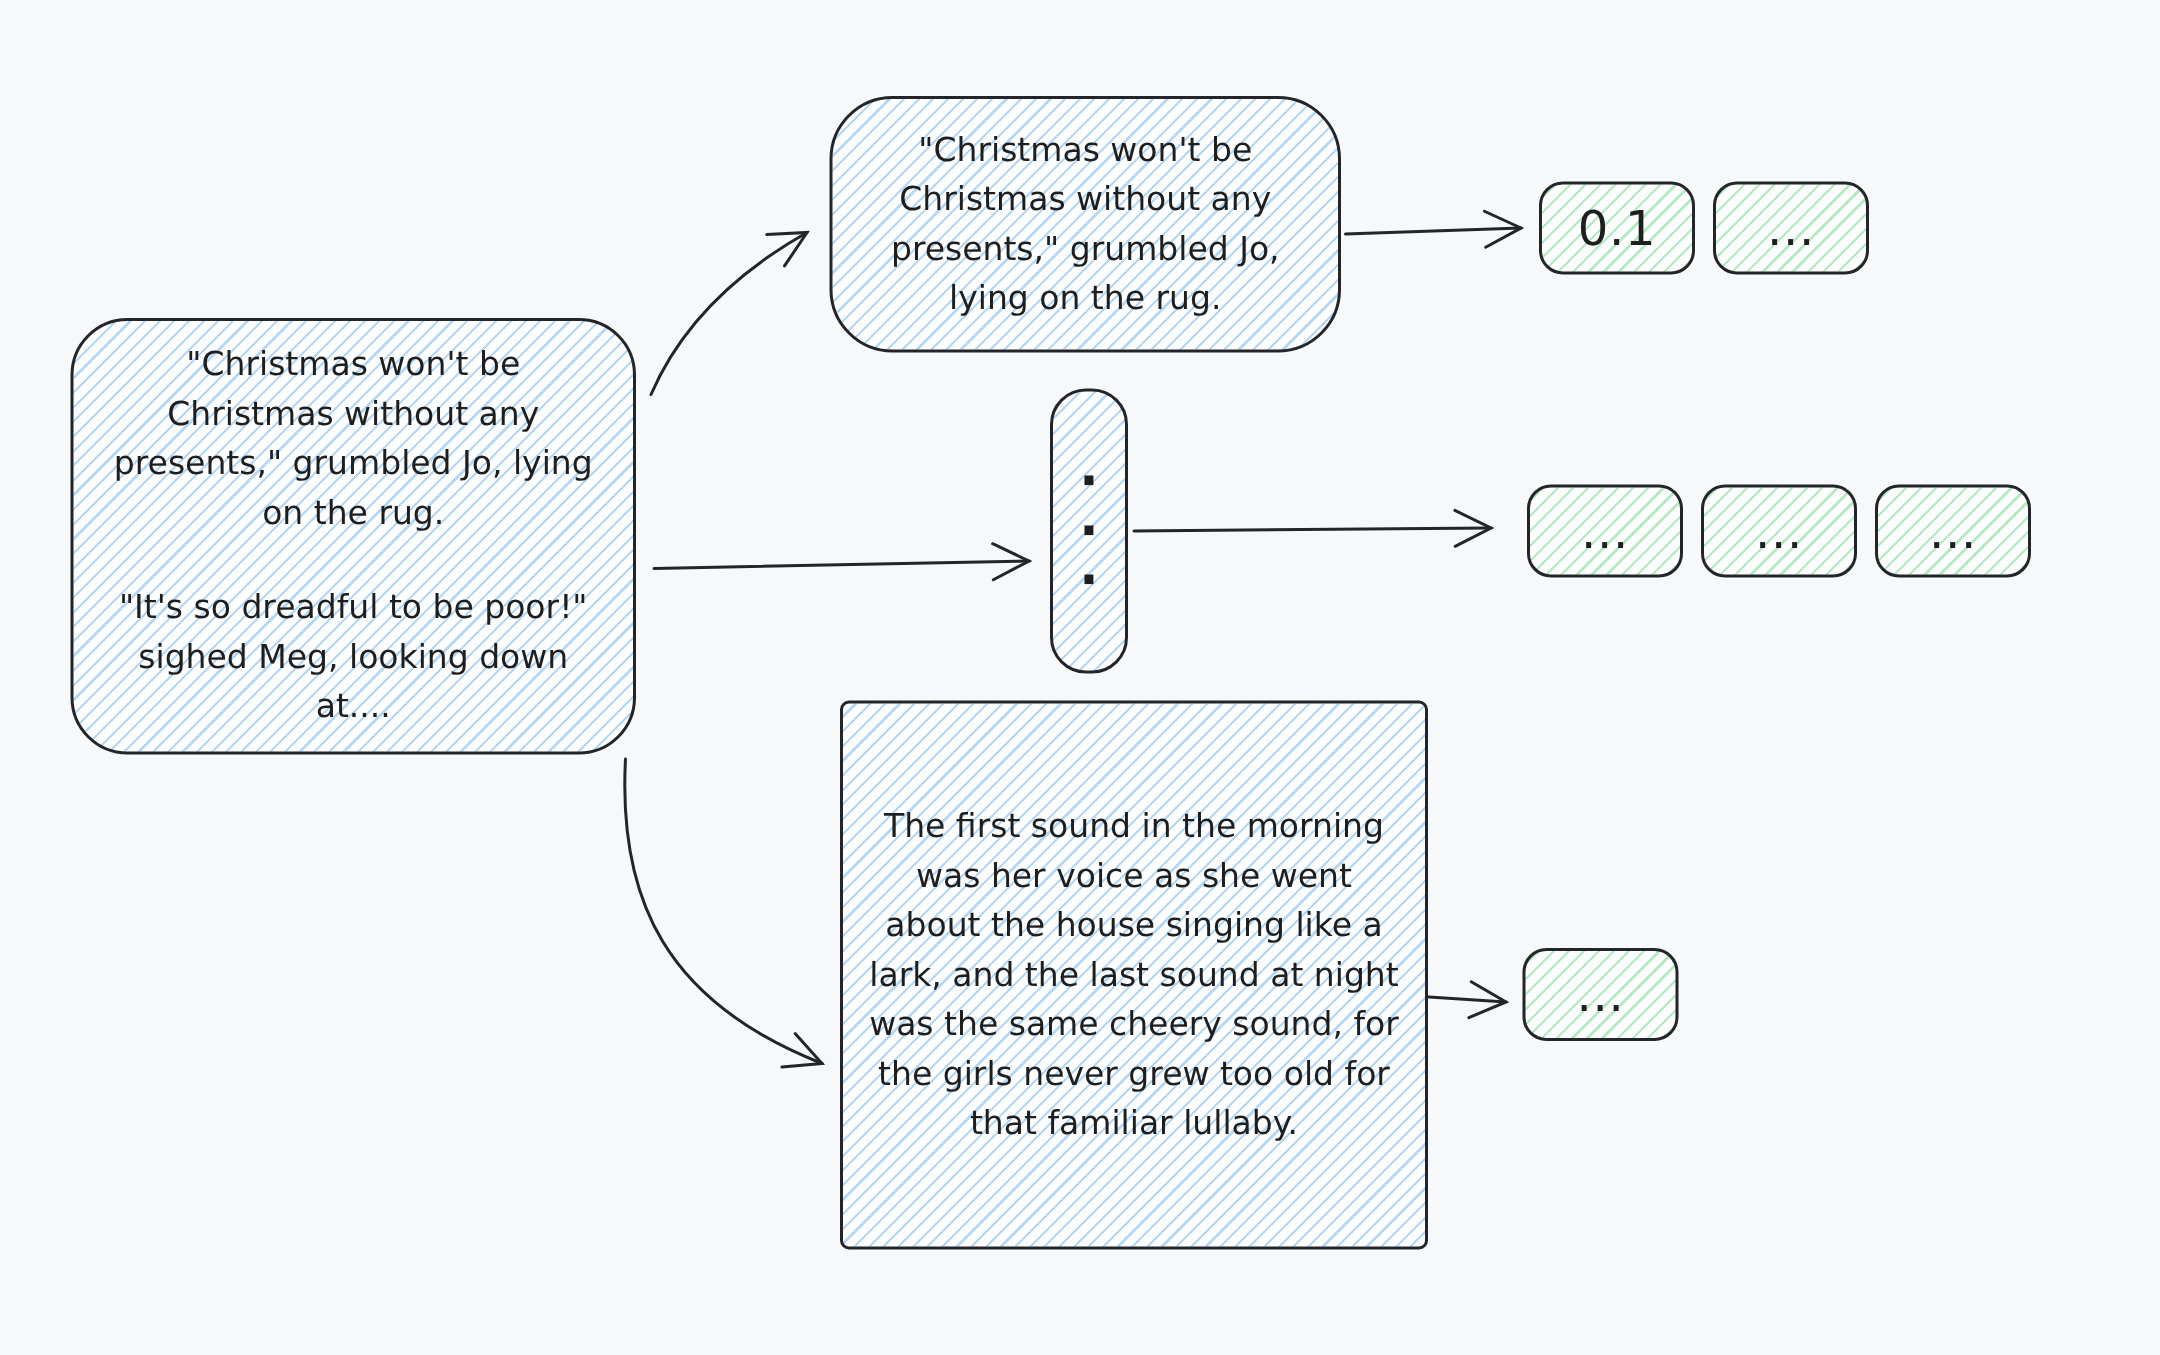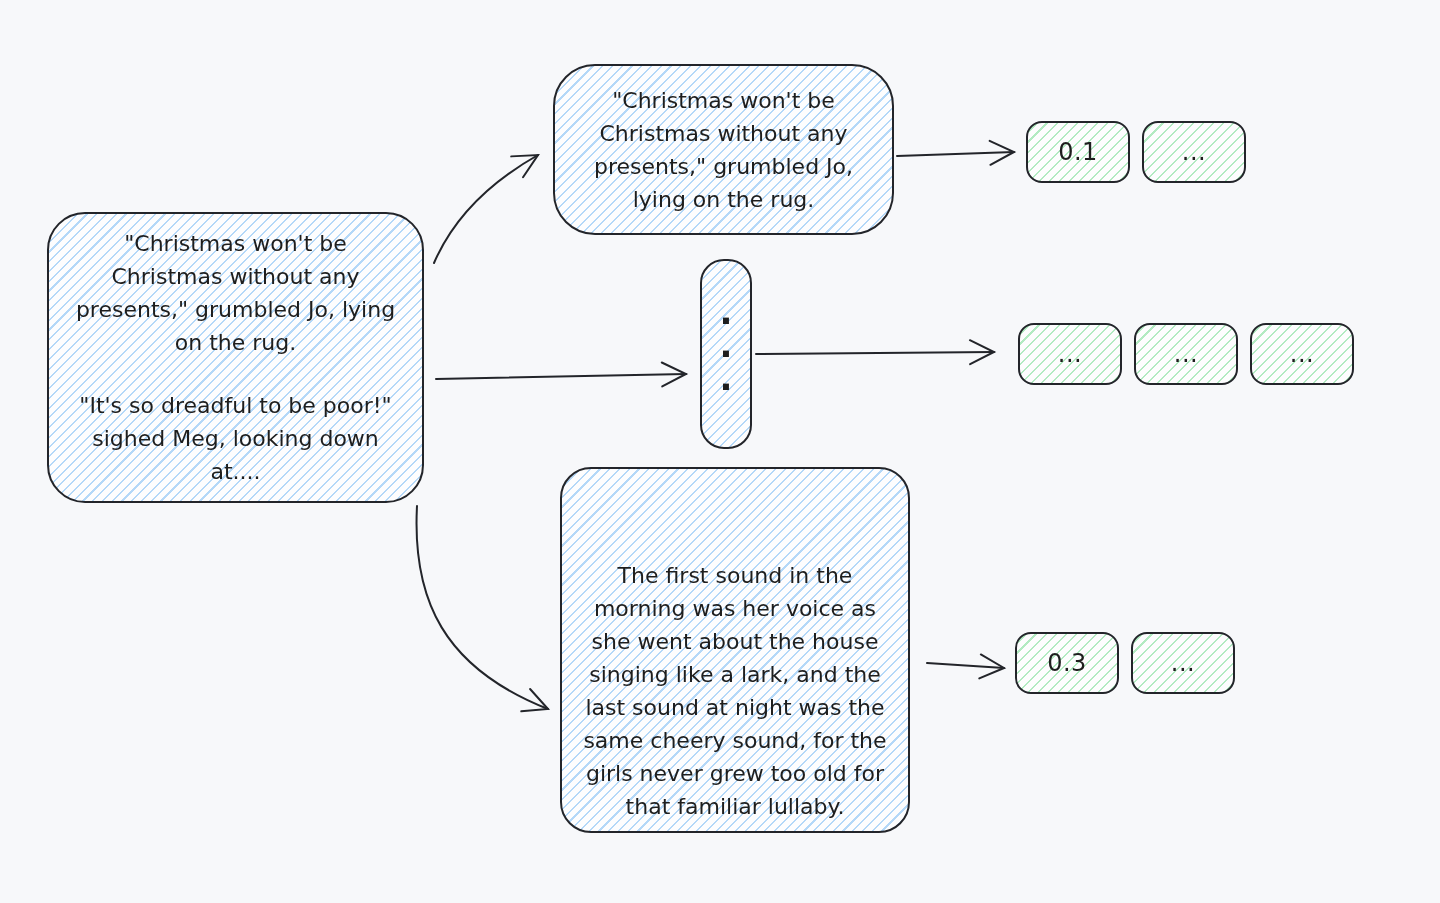--- a/index.html
+++ b/index.html
@@ -81,24 +81,24 @@
     justify-content: center;
     gap: 11px;
   }
   .dots-box .dot {
     font-size: 34px;
     font-weight: bold;
     line-height: 22px;
   }
   .chunk-bottom {
     left: 560px; top: 467px;
-    width: 350px; height: 366px;
-    border-radius: 31px;
+    width: 392px; height: 366px;
+    border-radius: 6px;
     display: flex;
-    align-items: flex-end;
+    align-items: center;
     justify-content: center;
     text-align: center;
     padding: 8px 16px;
     font-size: 22px;
     line-height: 33px;
   }
   .vec-row {
     position: absolute;
     display: flex;
     gap: 12px;
@@ -107,21 +107,21 @@
   .vec-row-2 { left: 1018px; top: 323px; }
   .vec-row-3 { left: 1015px; top: 632px; }
   .vec {
     box-sizing: border-box;
     width: 104px; height: 62px;
     border: 2.5px solid #23252a;
     border-radius: 16px;
     display: flex;
     align-items: center;
     justify-content: center;
-    font-size: 24px;
+    font-size: 32px;
     letter-spacing: 0.5px;
   }
 </style>
 </head>
 <body>
 
 <div class="canvas">
 
   <svg class="arrows" width="1440" height="903" viewBox="0 0 1440 903">
     <defs>
@@ -161,17 +161,16 @@
     <div class="vec green-hatch">...</div>
   </div>
 
   <div class="vec-row vec-row-2">
     <div class="vec green-hatch">...</div>
     <div class="vec green-hatch">...</div>
     <div class="vec green-hatch">...</div>
   </div>
 
   <div class="vec-row vec-row-3">
-    <div class="vec green-hatch">0.3</div>
     <div class="vec green-hatch">...</div>
   </div>
 
 </div>
 
 </body></html>

